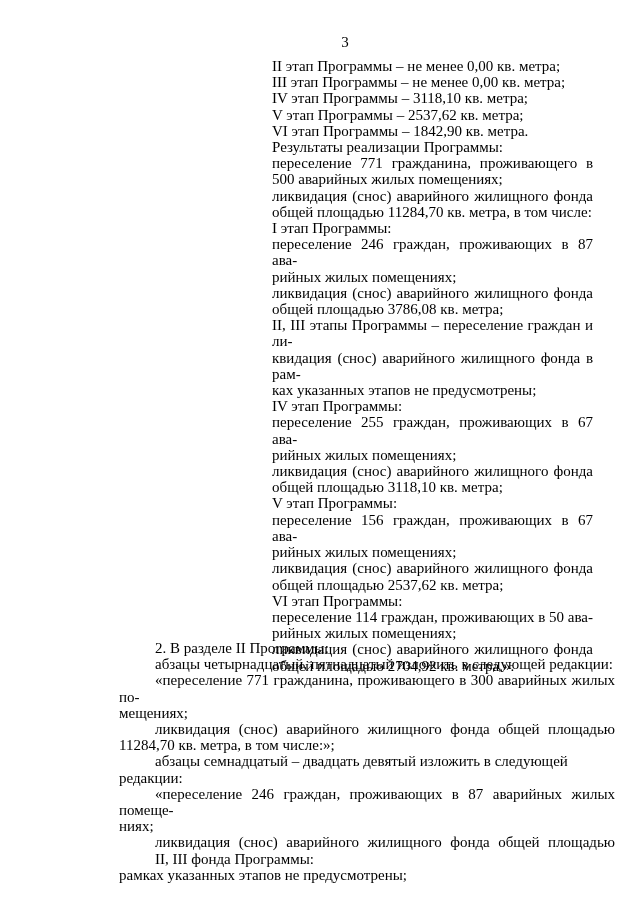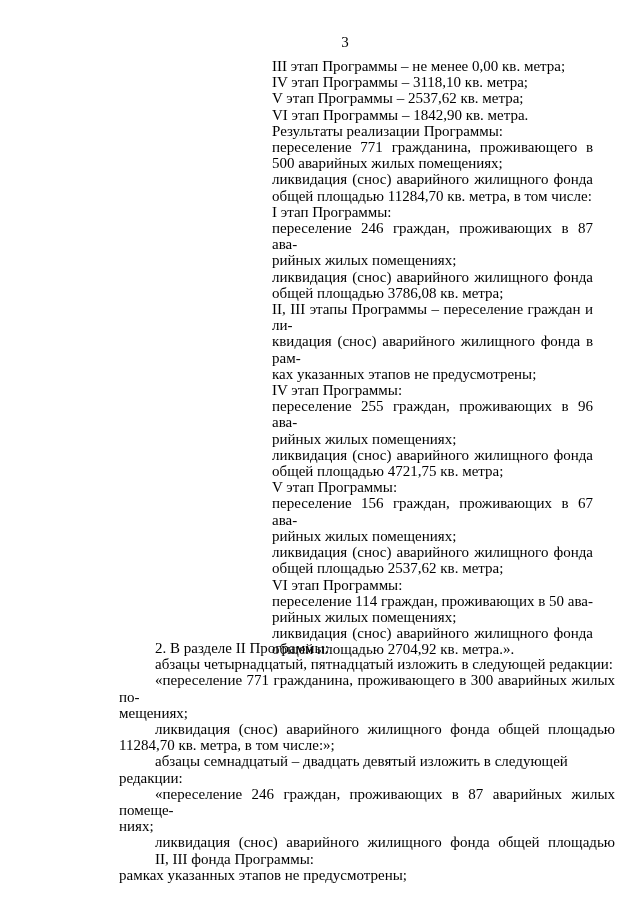--- a/index.html
+++ b/index.html
@@ -50,42 +50,43 @@
   .ln.ind {
     text-indent: 36px;
   }
 </style>
 </head>
 <body>
 
 <div class="page">
   <div class="page-number-row">3</div>
   <div class="amendment-column">
+      <div class="ln">II этап Программы – не менее 0,00 кв. метра;</div>
       <div class="ln">III этап Программы – не менее 0,00 кв. метра;</div>
       <div class="ln">IV этап Программы – 3118,10 кв. метра;</div>
       <div class="ln">V этап Программы – 2537,62 кв. метра;</div>
       <div class="ln">VI этап Программы – 1842,90 кв. метра.</div>
       <div class="ln">Результаты реализации Программы:</div>
       <div class="ln j">переселение 771 гражданина, проживающего в</div>
       <div class="ln">500 аварийных жилых помещениях;</div>
       <div class="ln j">ликвидация (снос) аварийного жилищного фонда</div>
       <div class="ln">общей площадью 11284,70 кв. метра, в том числе:</div>
       <div class="ln">I этап Программы:</div>
       <div class="ln j">переселение 246 граждан, проживающих в 87 ава-</div>
       <div class="ln">рийных жилых помещениях;</div>
       <div class="ln j">ликвидация (снос) аварийного жилищного фонда</div>
       <div class="ln">общей площадью 3786,08 кв. метра;</div>
       <div class="ln j">II, III этапы Программы – переселение граждан и ли-</div>
       <div class="ln j">квидация (снос) аварийного жилищного фонда в рам-</div>
       <div class="ln">ках указанных этапов не предусмотрены;</div>
       <div class="ln">IV этап Программы:</div>
-      <div class="ln j">переселение 255 граждан, проживающих в 96 ава-</div>
+      <div class="ln j">переселение 255 граждан, проживающих в 67 ава-</div>
       <div class="ln">рийных жилых помещениях;</div>
       <div class="ln j">ликвидация (снос) аварийного жилищного фонда</div>
-      <div class="ln">общей площадью 4721,75 кв. метра;</div>
+      <div class="ln">общей площадью 3118,10 кв. метра;</div>
       <div class="ln">V этап Программы:</div>
       <div class="ln j">переселение 156 граждан, проживающих в 67 ава-</div>
       <div class="ln">рийных жилых помещениях;</div>
       <div class="ln j">ликвидация (снос) аварийного жилищного фонда</div>
       <div class="ln">общей площадью 2537,62 кв. метра;</div>
       <div class="ln">VI этап Программы:</div>
       <div class="ln j">переселение 114 граждан, проживающих в 50 ава-</div>
       <div class="ln">рийных жилых помещениях;</div>
       <div class="ln j">ликвидация (снос) аварийного жилищного фонда</div>
       <div class="ln">общей площадью 2704,92 кв. метра.».</div>

